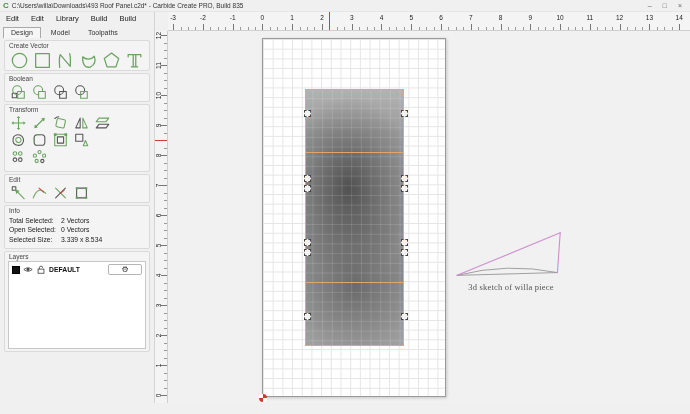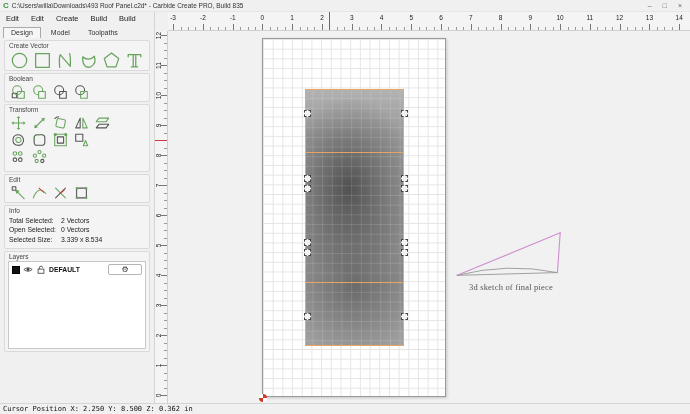--- a/index.html
+++ b/index.html
@@ -113,21 +113,21 @@
         <span class="win-btn">×</span>
       </span>
   </div>
 
   <div class="main">
 
     <div class="sidebar">
       <div class="menubar" id="menuBar">
           <span class="menu-item">Edit</span>
           <span class="menu-item">Edit</span>
-          <span class="menu-item">Create</span>
+          <span class="menu-item">Library</span>
           <span class="menu-item">Build</span>
           <span class="menu-item">Build</span>
         </div>
       <div class="tabs" id="tabBar">
           <span class="tab active">Design</span>
           <span class="tab">Model</span>
           <span class="tab">Toolpaths</span>
         </div>
       <div class="panels">
 
@@ -535,24 +535,21 @@
             <div class="handle" style="left: 138px; top: 274px;"></div>
           </div>
 
         <div class="annotation">
           <svg width="122" height="52" viewBox="0 0 122 56" fill="none" stroke-linecap="round">
             <path d="M3,51 L111,48" stroke="#999999" stroke-width="1"></path>
             <path d="M3,51 Q57,37 111,48" stroke="#999999" stroke-width="1"></path>
             <path d="M3,51 C40,36 85,17 114,5" stroke="#cf8ecf" stroke-width="1.2"></path>
             <path d="M114,5 L111,48" stroke="#cf8ecf" stroke-width="1.2"></path>
           </svg>
-          <div class="annotation-text">3d sketch of final piece</div>
+          <div class="annotation-text">3d sketch of willa piece</div>
         </div>
       </div>
     </div>
 
   </div>
 
-  <div class="statusbar">
-    <span>Cursor Position X: 2.250 Y: 8.500 Z: 0.362 in</span>
-  </div>
 
 </div>
 
 </body></html>

